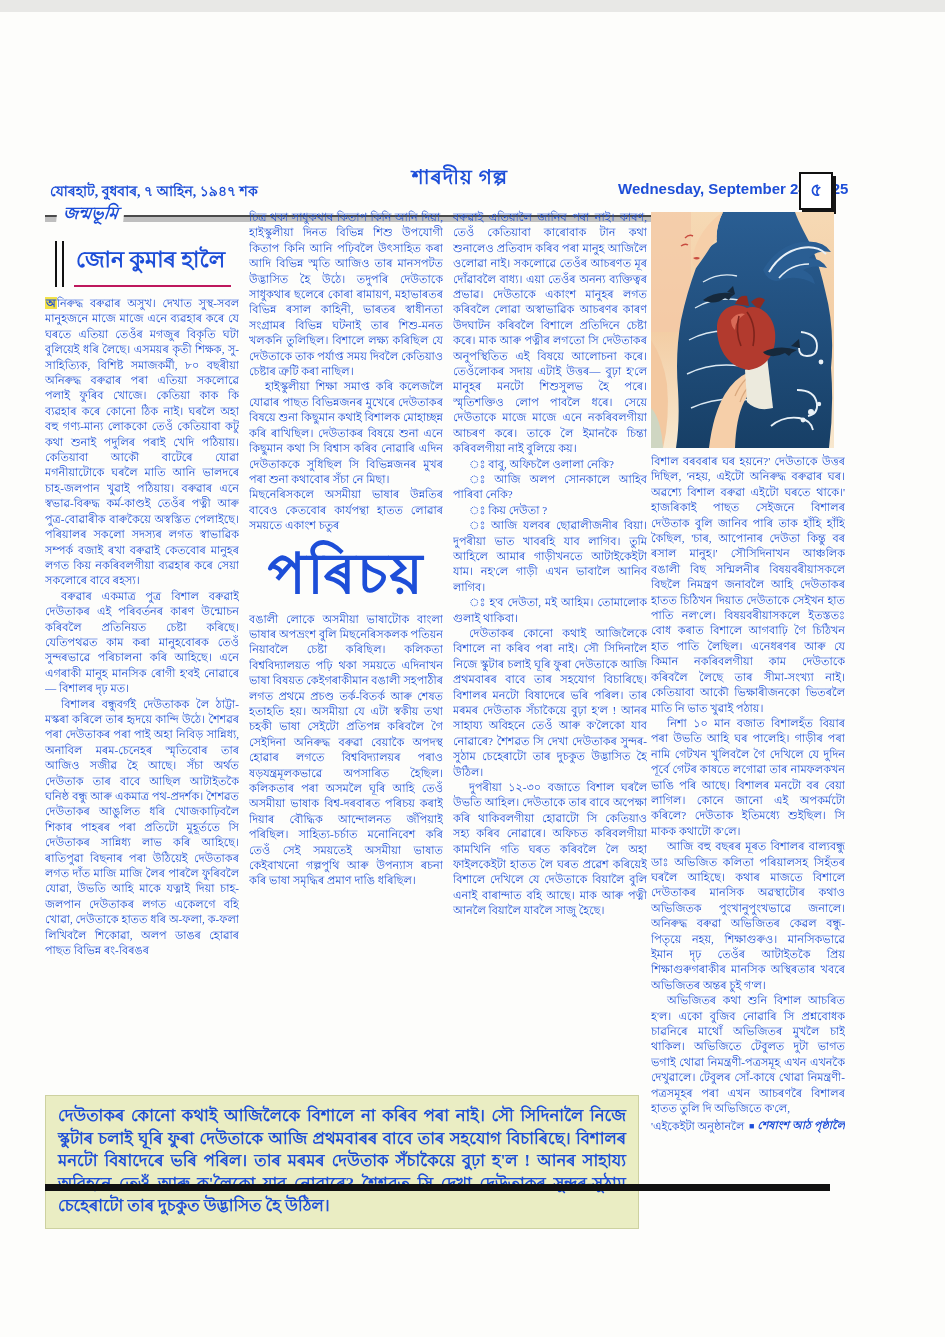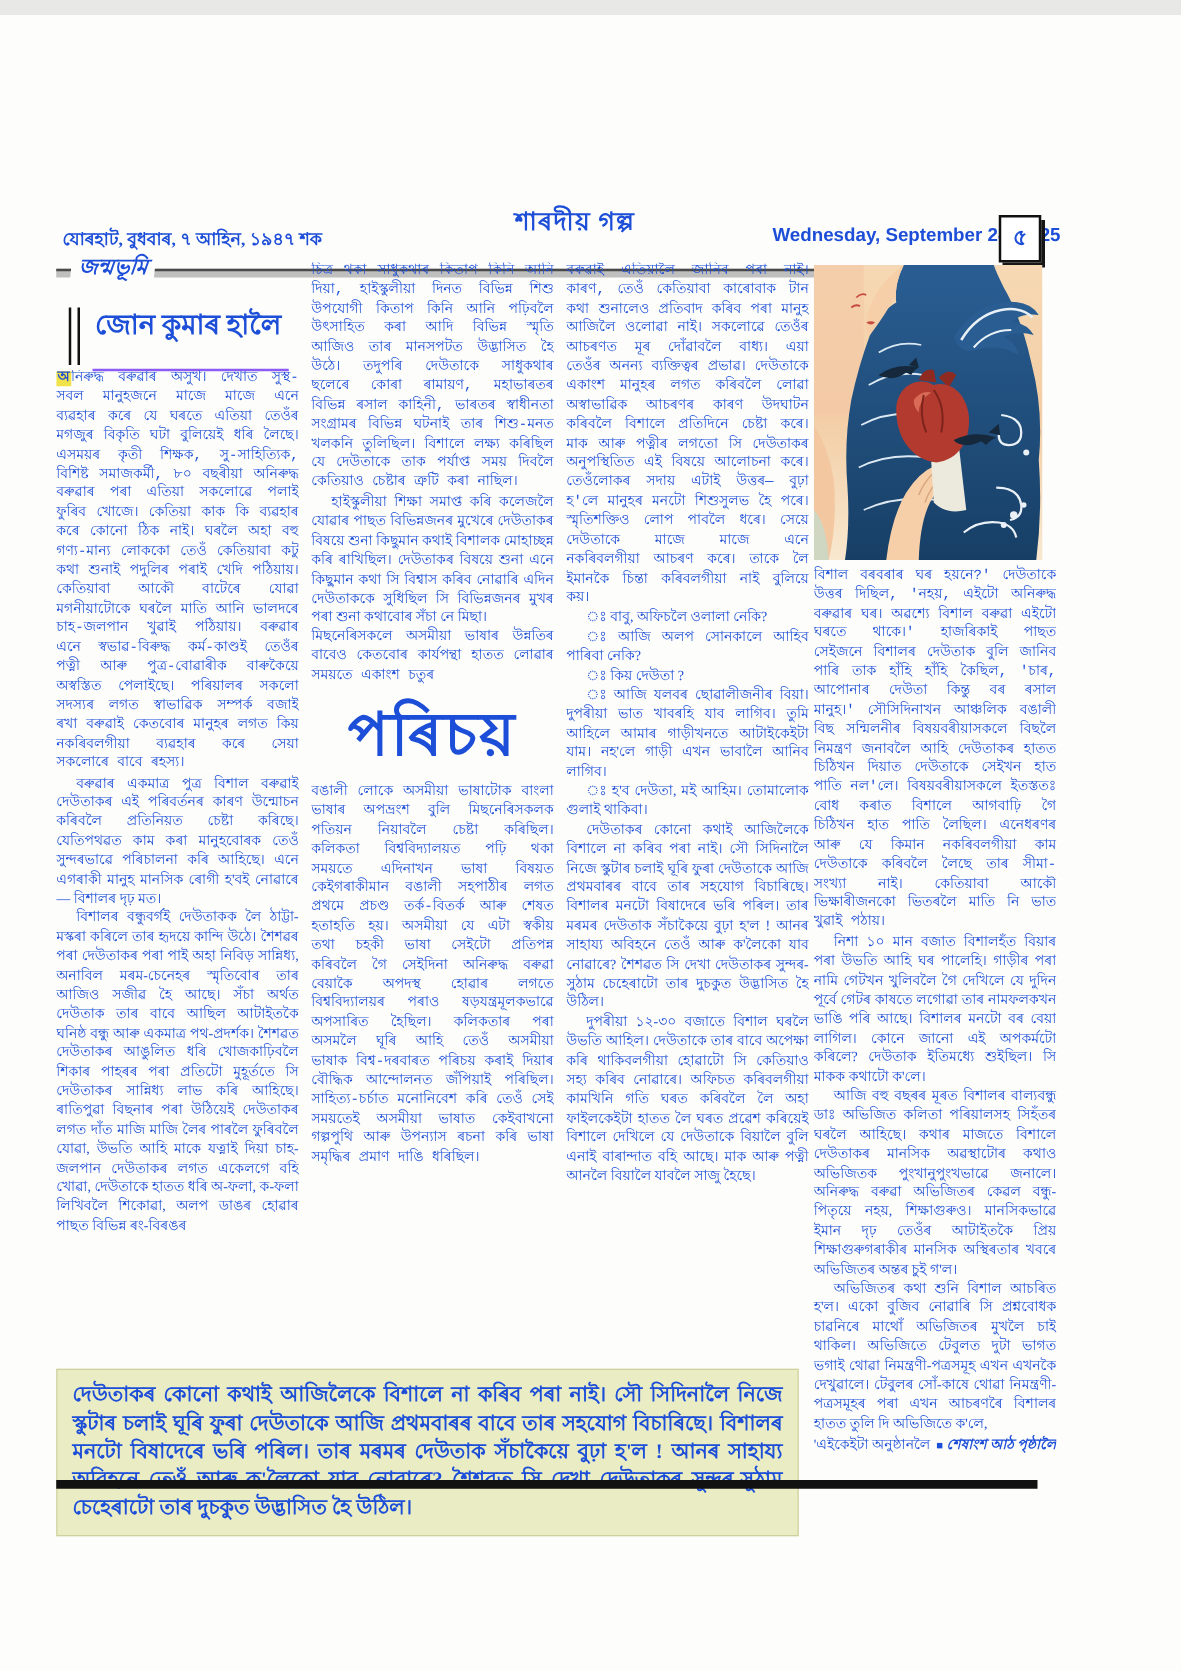--- a/index.html
+++ b/index.html
@@ -13,32 +13,32 @@
              font-family:"Liberation Sans","DejaVu Sans",sans-serif;}
   .pagenum{position:absolute;left:799px;top:160px;width:30px;height:34px;border:2px solid #111;
            background:#fff;box-shadow:3px 4px 0 #161616;font-size:18px;font-weight:bold;
            display:flex;align-items:center;justify-content:center;}
   .rule{position:absolute;left:45px;top:203px;width:785px;height:5px;background:#bfbfbf;border-top:2px solid #4a4a4a;}
   .masthead{position:absolute;left:57px;top:188px;padding:0 6px;background:#fdfdfb;
             font-size:17px;font-weight:bold;font-style:italic;transform:skewX(-6deg);}
   
   .byline{position:absolute;left:55px;top:228px;width:185px;display:flex;align-items:center;gap:10px;}
   .byline .bars{width:5px;height:46px;border-left:2px solid #111;border-right:2px solid #111;}
-  .byline .name{font-size:22px;font-weight:bold;border-bottom:2px solid #8b5cf6;padding:2px 6px 16px 2px;}
+  .byline .name{font-size:22px;font-weight:bold;border-bottom:2px solid #be185d;padding:2px 6px 6px 2px;}
   
   .col{position:absolute;width:194px;font-size:11.2px;line-height:15.4px;text-align:justify;
        overflow:hidden;}
   .col p{margin:0;text-indent:16px;}
-  .col p.ni{text-indent:0;font-family:Liberation Mono, monospace;}
+  .col p.ni{text-indent:0;}
   .hl{background:#f2e24a;font-weight:bold;padding:0 1px;}
   #col1{left:45px;top:284px;height:796px;}
   #col2{left:249px;top:198px;height:882px;}
   #col3{left:453px;top:198px;height:882px;}
   #col4{left:651px;top:198px;height:974px;}
-  .headline{margin:10px 0 8px 0;text-align:center;font-size:48px;line-height:60px;
+  .headline{margin:10px 0 8px 0;text-align:center;font-size:56px;line-height:60px;
             font-weight:bold;text-indent:0;letter-spacing:2px;}
   .dialog{text-indent:14px;}
   .contline{display:flex;justify-content:space-between;align-items:center;margin-top:2px;}
   .contline .lead{text-indent:0;}
   .cont{font-style:italic;font-weight:bold;white-space:nowrap;font-size:11.2px;}
   .cont .sq{font-style:normal;font-size:9px;}
   
   .illo{width:183px;height:236px;margin:2px 0 6px 0;display:block;}
   
   .pullquote{position:absolute;left:45px;top:1083px;width:568px;padding:9px 12px 10px 12px;

